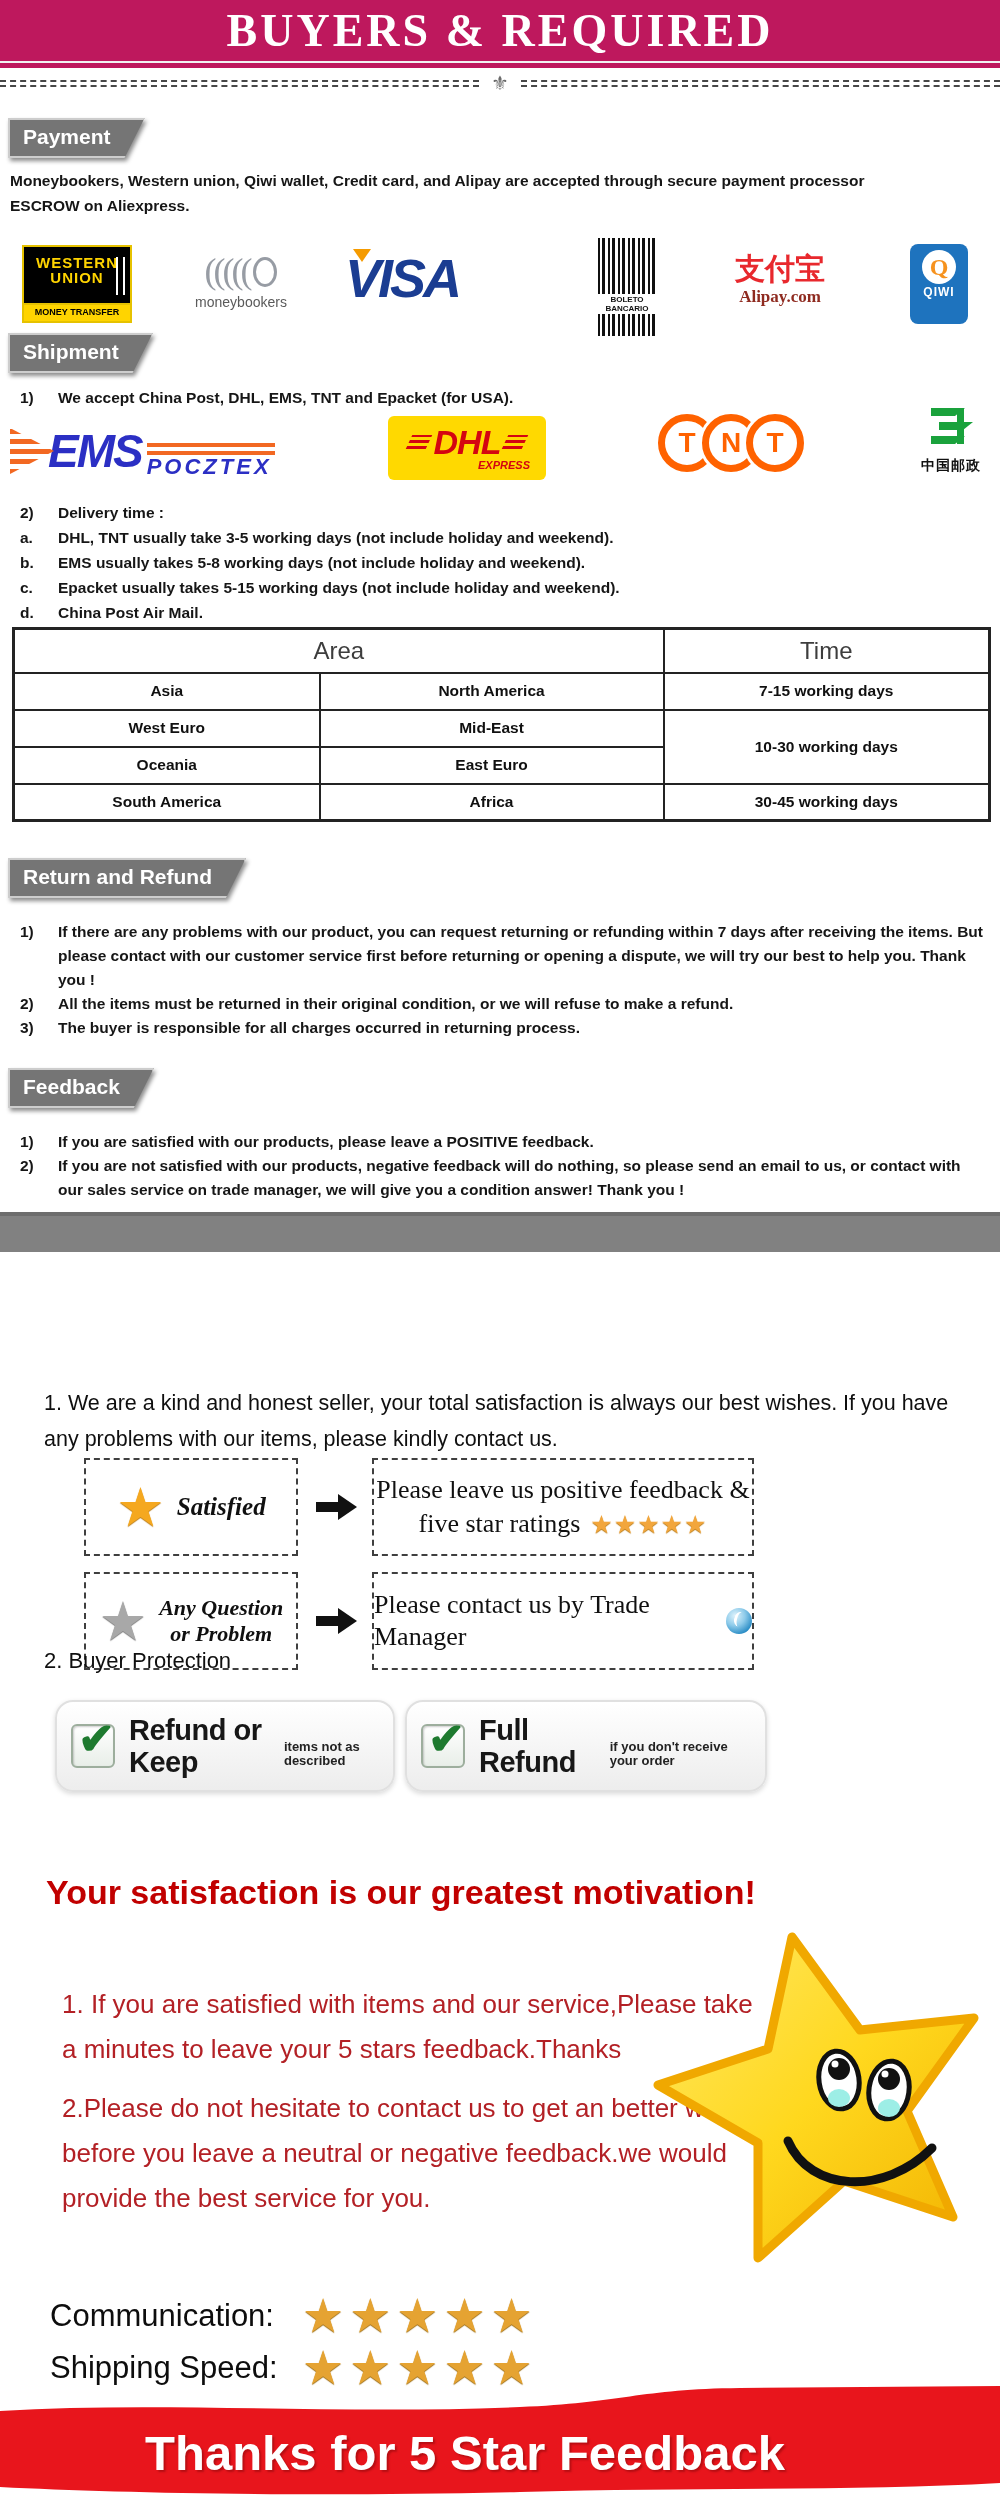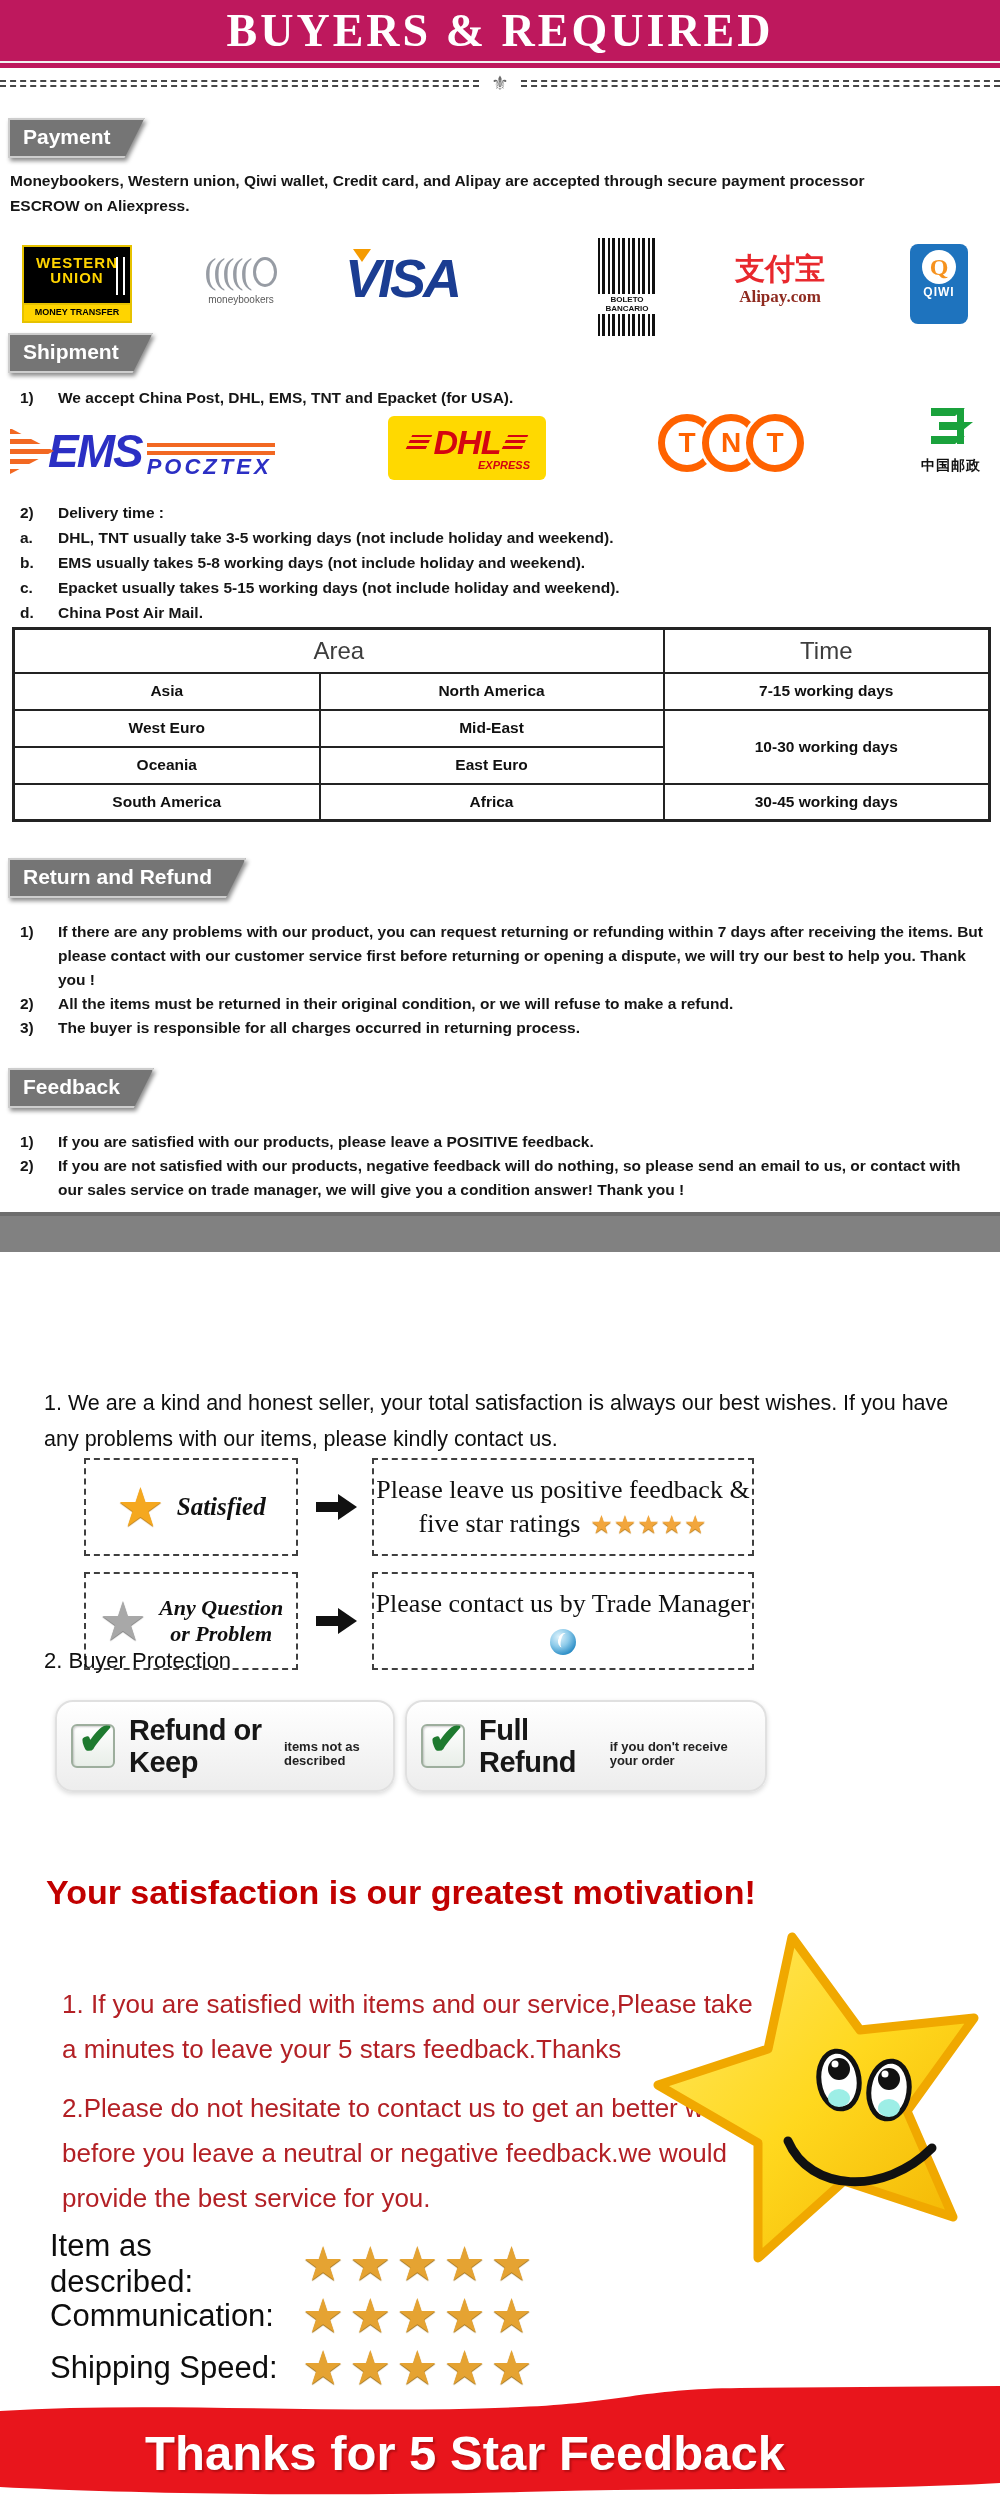--- a/index.html
+++ b/index.html
@@ -30,21 +30,21 @@
   
   .lg-wu { top:245px; left:22px; width:110px; height:84px; }
   .wu-box { position:relative; height:60px; background:#000; border:2px solid #e6c200; padding-top:8px; }
   .wu-line { text-align:center; color:#ffd400; font:900 15px/15px "Liberation Sans", sans-serif; letter-spacing:1px; }
   .wu-bars { position:absolute; right:5px; top:10px; width:9px; height:38px; border-left:2px solid #fff; border-right:2px solid #fff; }
   .wu-strip { height:18px; background:#ffd400; border:2px solid #e6c200; border-top:none; text-align:center; color:#000; font:700 9px/14px "Liberation Sans", sans-serif; }
   .lg-mb { top:250px; left:186px; width:110px; height:80px; text-align:center; }
   .mb-arcs { color:#979ca4; font:400 36px/42px "Liberation Serif", serif; letter-spacing:-3px; }
   .mb-arcs::before { content:"((((("; }
   .mb-ring { display:inline-block; width:24px; height:30px; border:3px solid #979ca4; border-radius:50%; vertical-align:-4px; margin-left:4px; }
-  .mb-label { font-size:10px; color:#5a5a5a; margin-top:2px; }
+  .mb-label { font-size:14px; color:#5a5a5a; margin-top:2px; }
   .lg-visa { top:246px; left:345px; width:150px; height:66px; }
   .visa-text { font:italic 900 54px/64px "Liberation Sans", sans-serif; color:#1b3d92; letter-spacing:-3px; }
   .visa-tri { position:absolute; left:8px; top:3px; width:0; height:0; border-left:9px solid transparent; border-right:9px solid transparent; border-top:13px solid #f59b00; }
   .lg-boleto { top:238px; left:598px; width:58px; height:98px; background:repeating-linear-gradient(90deg,#101010 0 2px,#fff 2px 4px,#101010 4px 7px,#fff 7px 10px); }
   .boleto-band { position:absolute; left:0; right:0; top:56px; background:#fff; text-align:center; font:700 8px/9px "Liberation Sans", sans-serif; color:#111; padding:1px 0; }
   .lg-alipay { top:252px; left:724px; width:112px; height:72px; text-align:center; }
   .alipay-cn { font:700 30px/34px "Liberation Serif", serif; color:#e8282d; }
   .alipay-site { font:700 17px/22px "Liberation Serif", serif; color:#8f2b20; }
   .lg-qiwi { top:244px; left:910px; width:58px; height:80px; background:#1e73be; border-radius:8px; padding-top:4px; text-align:center; }
   .qiwi-circle { width:34px; height:34px; margin:2px auto 0; background:#fff; border-radius:50%; font:900 24px/34px "Liberation Serif", serif; color:#f6921e; }
@@ -85,21 +85,21 @@
   .star-big::before { content:"★"; }
   .star-gray { font-size:54px; line-height:54px; color:#a8a8a8; text-shadow:0 1px 1px #7c7c7c; }
   .star-gray::before { content:"★"; }
   .script-label { font:italic 700 25px/28px "Liberation Serif", serif; color:#101010; }
   .script-small { font:italic 700 22px/26px "Liberation Serif", serif; color:#101010; text-align:center; }
   .arrow { position:absolute; width:42px; height:26px; }
   .arrow::before { content:""; position:absolute; left:0; top:8px; width:22px; height:10px; background:#111; }
   .arrow::after { content:""; position:absolute; left:22px; top:0; border-top:13px solid transparent; border-bottom:13px solid transparent; border-left:19px solid #111; }
   .a1 { top:1494px; left:316px; } .a2 { top:1608px; left:316px; }
   .b1b { top:1458px; left:372px; width:382px; height:98px; flex-direction:column; gap:2px; }
-  .b2b { top:1572px; left:372px; width:382px; height:98px; gap:9px;flex-direction:column; }
+  .b2b { top:1572px; left:372px; width:382px; height:98px; gap:9px; }
   .serif-line { font:400 26px/32px "Liberation Serif", serif; color:#101010; }
   .sstars { display:inline-flex; margin-left:10px; }
   .sstar::before { content:"★"; font-size:25px; color:#f2a63c; text-shadow:0 1px 1px #b97a14; margin-right:1px; }
   .tm-icon { width:26px; height:26px; border-radius:50%; flex:none; position:relative;
              background:radial-gradient(circle at 35% 30%, #dff3fc 0%, #8ecbea 40%, #2e8fc7 75%, #16689e 100%); }
   .tm-icon::after { content:""; position:absolute; left:8px; top:4px; width:9px; height:15px; border-left:3px solid #fff; border-radius:50%; transform:rotate(14deg); }
   .bp-title { position:absolute; top:1648px; left:44px; font-size:22px; color:#0f0f0f; }
 
   .card { position:absolute; top:1700px; height:92px; border:2px solid #e0e0e0; border-radius:18px;
           background:linear-gradient(180deg,#ffffff,#f5f5f5 55%,#ededed); box-shadow:0 2px 5px rgba(0,0,0,.15);
@@ -372,30 +372,20 @@
     <ellipse cx="247" cy="162" rx="20" ry="29" fill="#fff" stroke="#111" stroke-width="5" transform="rotate(8 247 162)"></ellipse>
     <ellipse cx="197" cy="170" rx="11" ry="9" fill="#9deee6"></ellipse>
     <ellipse cx="247" cy="180" rx="11" ry="9" fill="#9deee6"></ellipse>
     <circle cx="197" cy="141" r="11" fill="#111"></circle>
     <circle cx="247" cy="151" r="11" fill="#111"></circle>
     <circle cx="193" cy="136" r="3.5" fill="#fff"></circle>
     <circle cx="243" cy="146" r="3.5" fill="#fff"></circle>
     <path d="M146,213 C168,264 242,268 290,220" fill="none" stroke="#111" stroke-width="9" stroke-linecap="round"></path>
   </svg>
 
-  <div class="rrow r1">
-    <span class="rlabel">Item as described:</span>
-    <span class="rstars">
-        <span class="rstar"></span>
-        <span class="rstar"></span>
-        <span class="rstar"></span>
-        <span class="rstar"></span>
-        <span class="rstar"></span>
-      </span>
-  </div>
   <div class="rrow r2">
     <span class="rlabel">Communication:</span>
     <span class="rstars">
         <span class="rstar"></span>
         <span class="rstar"></span>
         <span class="rstar"></span>
         <span class="rstar"></span>
         <span class="rstar"></span>
       </span>
   </div>

